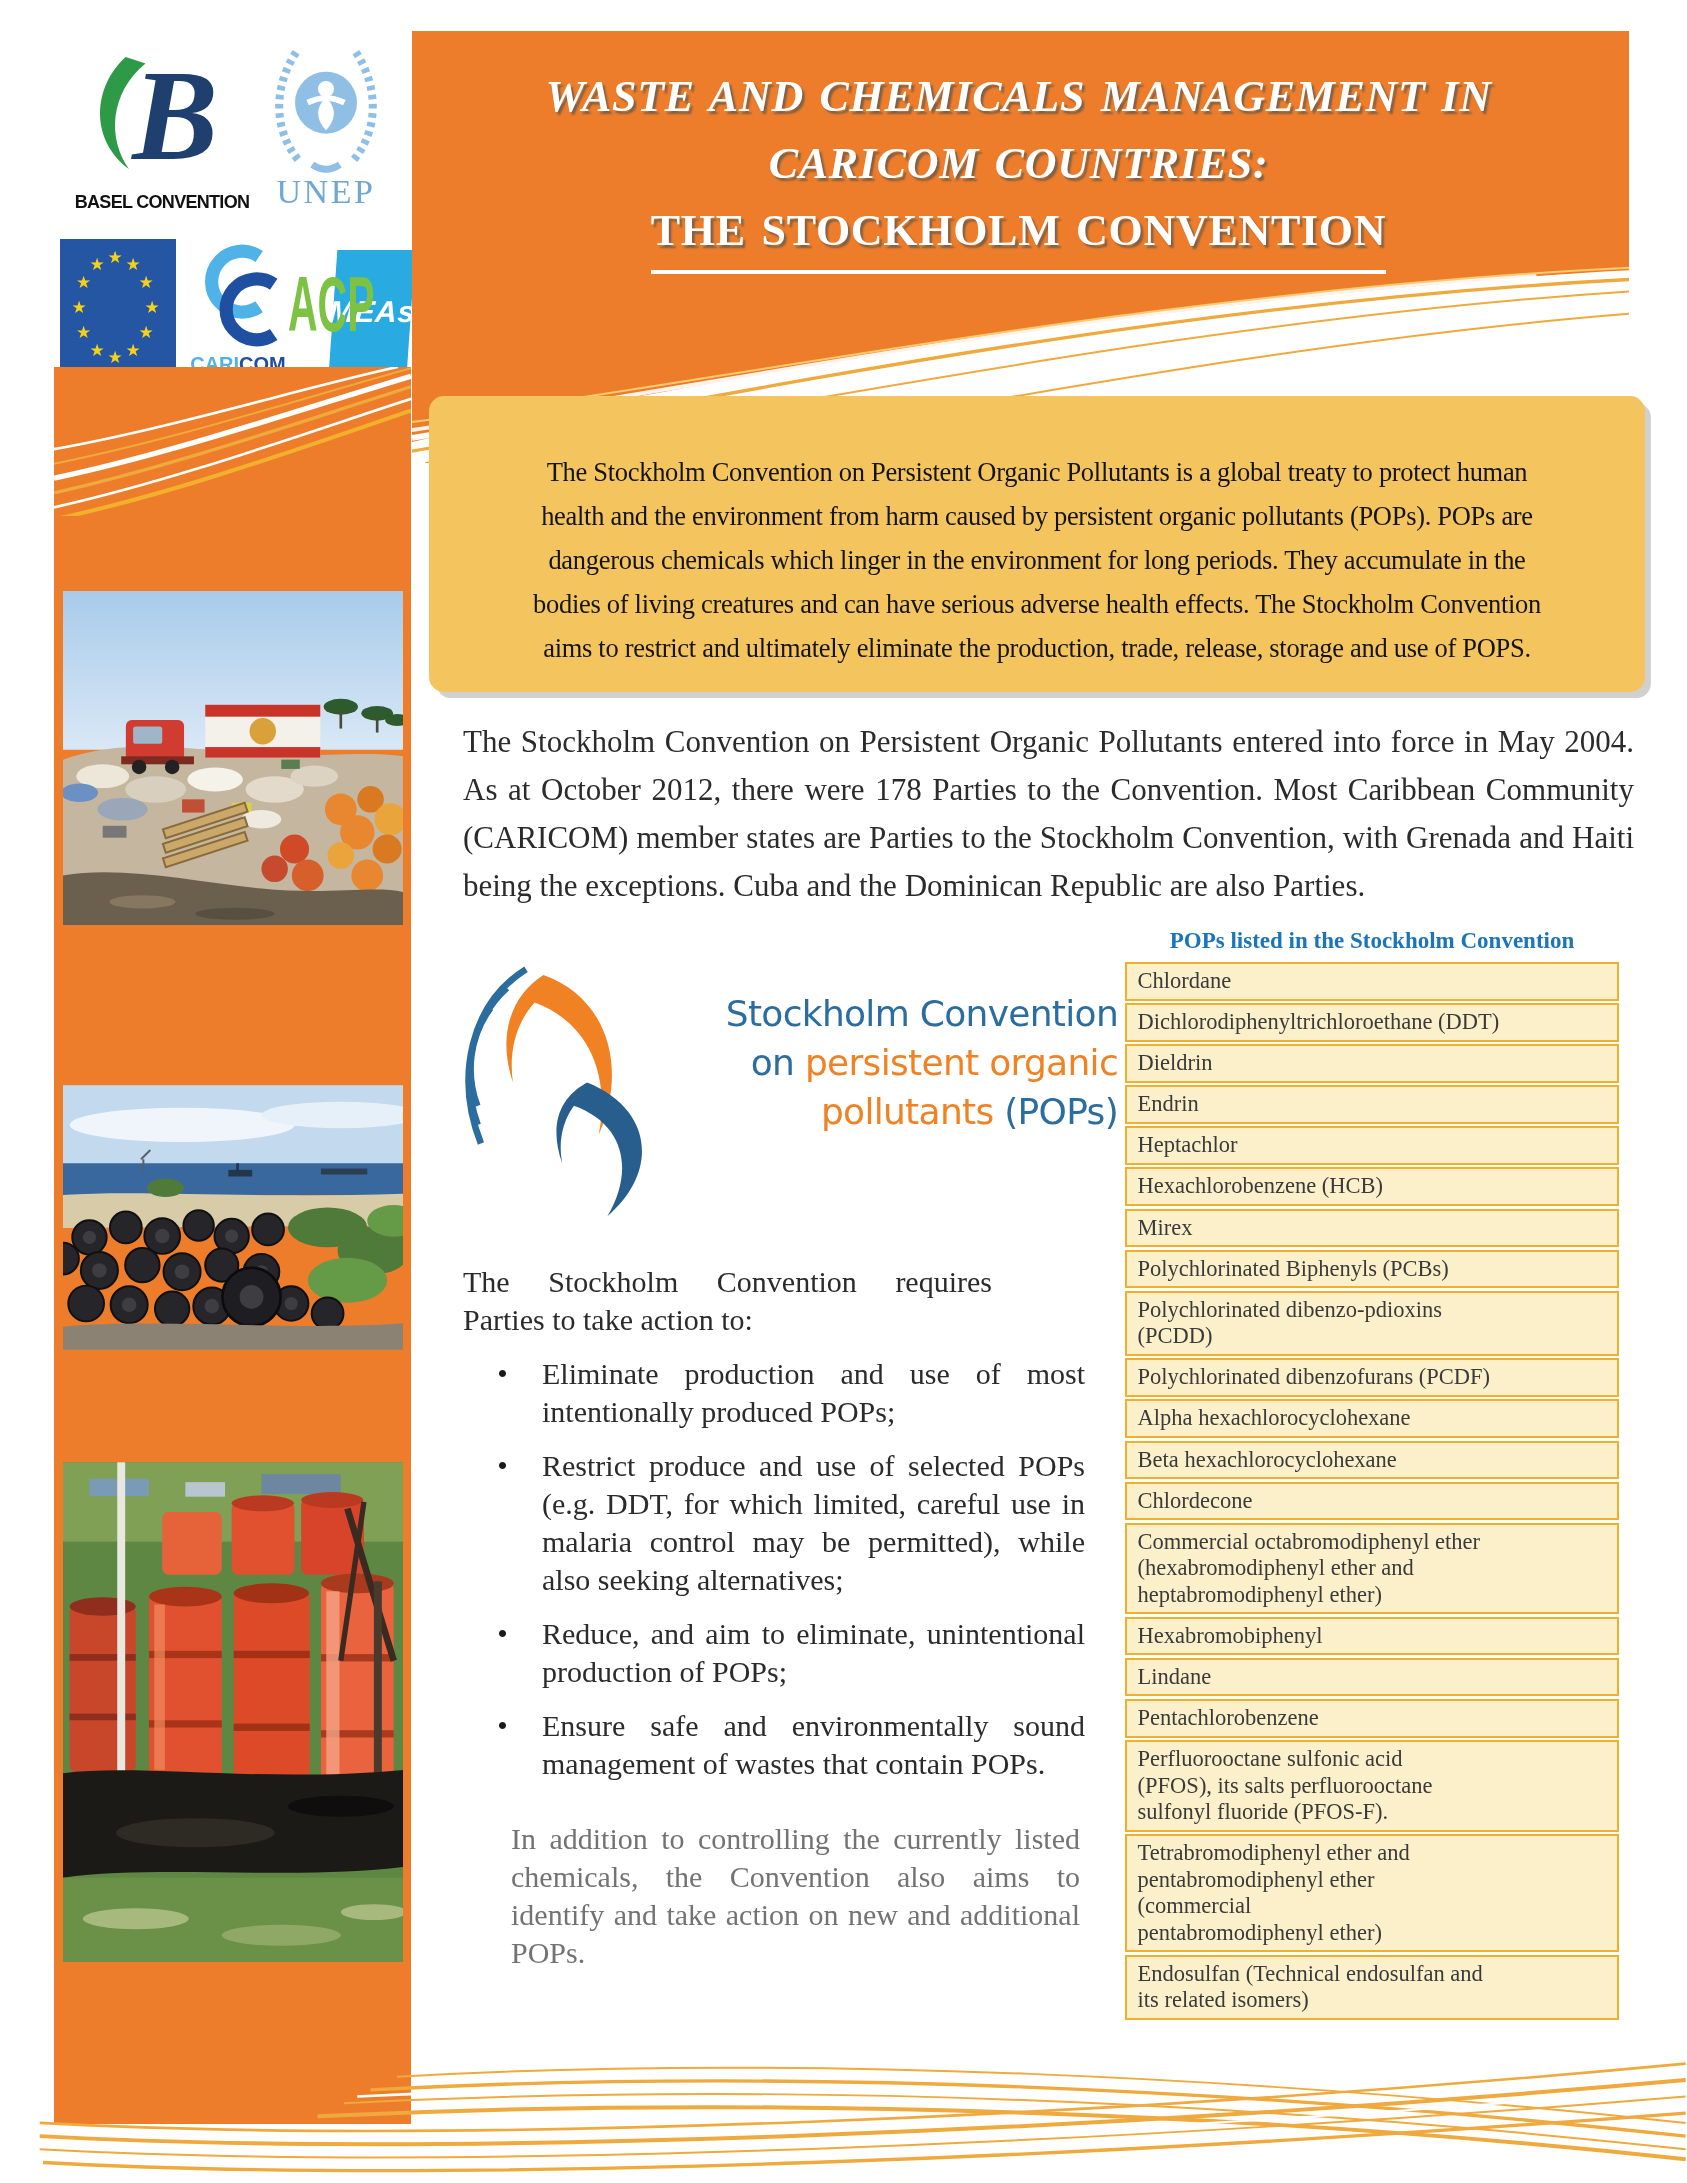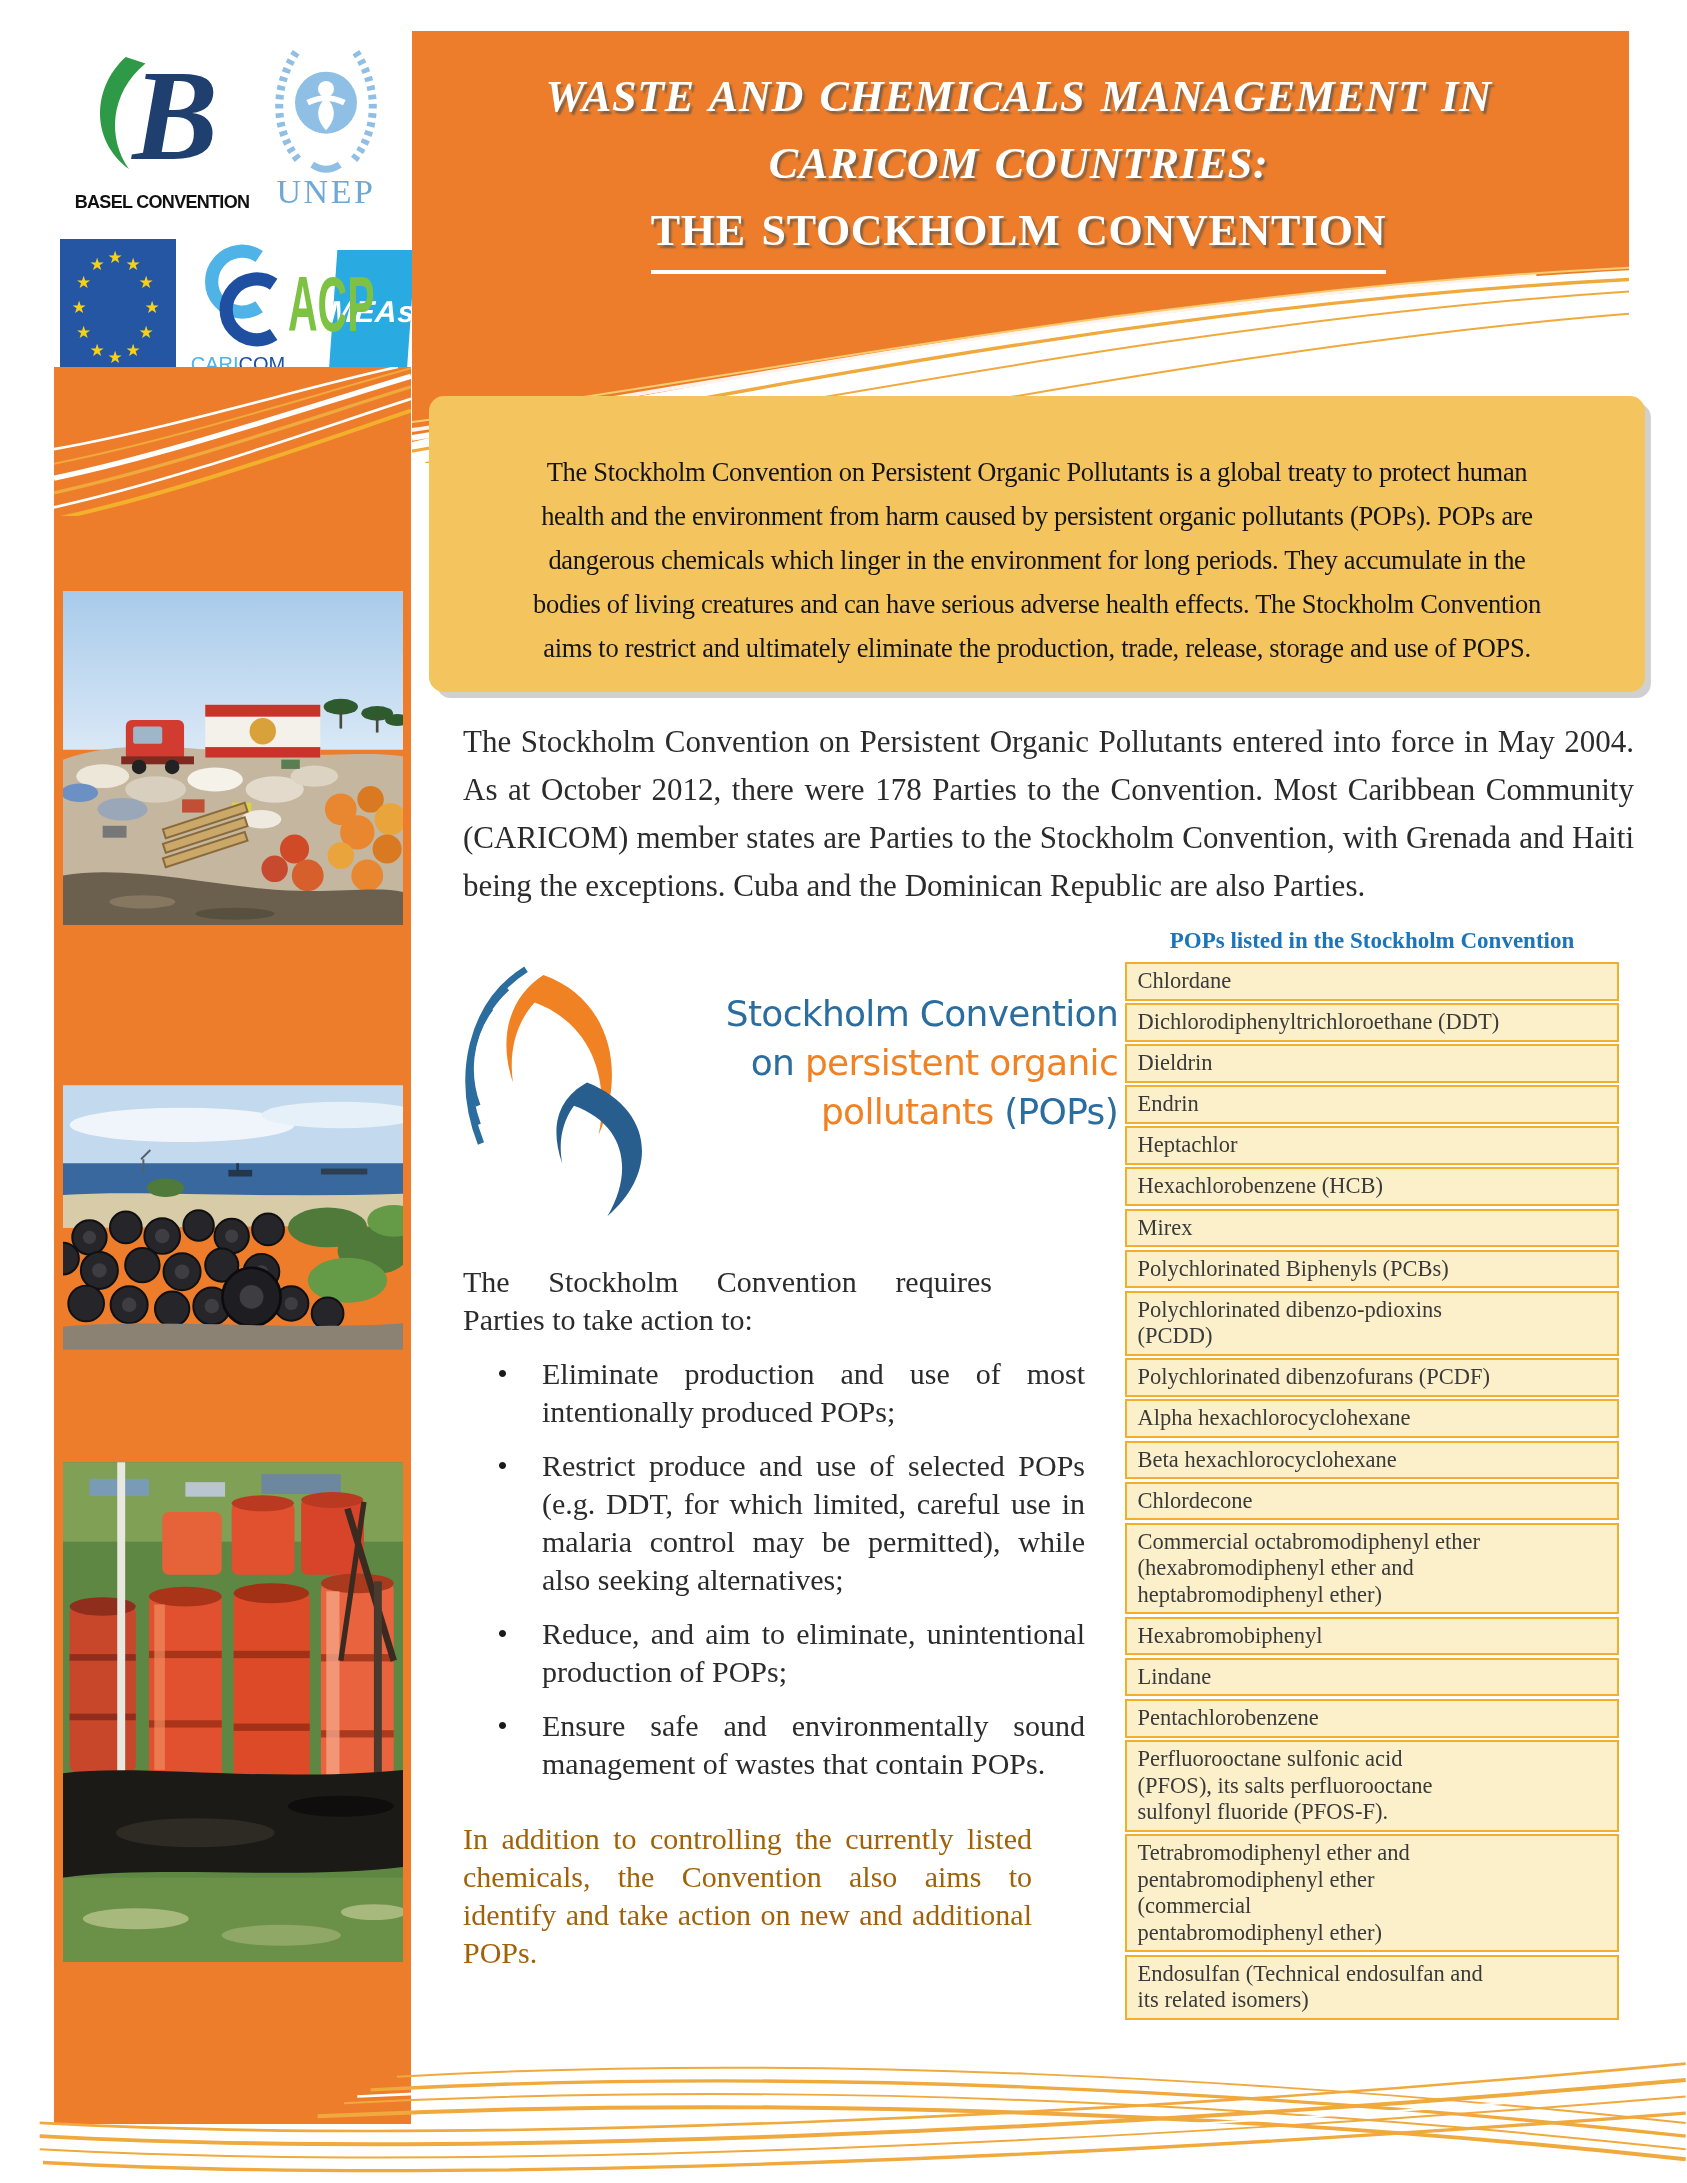--- a/index.html
+++ b/index.html
@@ -9,21 +9,21 @@
   
   .logo-col{position:absolute;left:53px;top:26.5px;width:361px;height:344px;}
   .basel{position:absolute;left:10px;top:10px;width:198px;height:175px;text-align:center;}
   .basel-label{font-family:"Liberation Sans",sans-serif;font-weight:bold;font-size:18px;
                letter-spacing:-0.7px;color:#111;margin-top:1.3px;}
   .unep{position:absolute;left:212px;top:16.5px;width:122px;height:175px;text-align:center;}
   .unep-label{font-size:34px;color:#6FA8D4;letter-spacing:2.6px;margin-top:-4px;}
   .euflag{position:absolute;left:6.6px;top:212px;width:116px;height:140px;background:#2456A4;}
   .euflag .star{position:absolute;color:#F7D117;font-size:17px;line-height:17px;}
   .caricom{position:absolute;left:132px;top:215px;width:106px;height:142px;text-align:center;}
-  .caricom-label{font-family:"Liberation Sans",sans-serif;font-weight:normal;font-size:20px;letter-spacing:0;}
+  .caricom-label{font-family:"Liberation Sans",sans-serif;font-weight:bold;font-size:20px;letter-spacing:0;}
   .cari{color:#4FB3E8}.com{color:#1F4FA0}
   .acpmeas{position:absolute;left:235px;top:218px;width:126px;height:139px;}
   .acp-label{position:absolute;left:0px;top:16.5px;font-family:"Liberation Sans",sans-serif;
              font-weight:bold;color:#7DC242;font-size:41px;transform:scaleY(1.9);transform-origin:top;}
   .meas-box{position:absolute;left:45px;top:5.3px;width:78px;height:124px;background:#29ABE2;
             transform:skewX(-4deg);display:flex;align-items:center;justify-content:center;}
   .meas-label{font-family:"Liberation Sans",sans-serif;font-weight:bold;color:#fff;font-size:30px;
               font-style:italic;letter-spacing:0.7px;}
 
   
@@ -63,21 +63,21 @@
   .sc-text{position:absolute;right:0;top:36px;width:423px;text-align:right;
            font-family:"DejaVu Sans",sans-serif;font-size:36px;line-height:49px;letter-spacing:-0.7px;}
   .sc-blue{color:#2A6D9E}.sc-orange{color:#F08224}
   .req-intro{margin-top:18.5px;font-size:30px;line-height:38px;color:#2b2b2b;}
   .req-line1{width:529px;text-align:justify;text-align-last:justify;}
   .req-line2{width:529px;}
   .bullets{margin-top:4px;}
   .bullet{display:flex;margin-top:16px;}
   .dot{width:79px;font-size:30px;line-height:38px;text-align:center;color:#1a1a1a;}
   .btext{width:543px;font-size:30px;line-height:38px;text-align:justify;color:#2b2b2b;}
-  .closing{margin-top:37px;width:569px;font-size:30px;line-height:38px;text-align:justify;color:#a16207;}
+  .closing{margin-top:37px;width:569px;font-size:30px;line-height:38px;text-align:justify;color:#737373;margin-left:48px;}
 
   
   .table-col{position:absolute;left:1125px;top:928px;width:494px;z-index:2;}
   .pops-title{font-weight:bold;font-size:23px;color:#1B75BB;text-align:center;margin-bottom:8px;}
   .pop-row{border:2px solid #F2AF2D;background:#FCF0CB;margin-bottom:2.6px;padding:4px 10.6px;
            font-size:22.5px;line-height:26.5px;color:#3a3a3a;white-space:pre-line;}
 
   
   .bottom-waves{position:absolute;left:0;top:2024px;width:1687px;height:155px;z-index:5;}
 </style>

